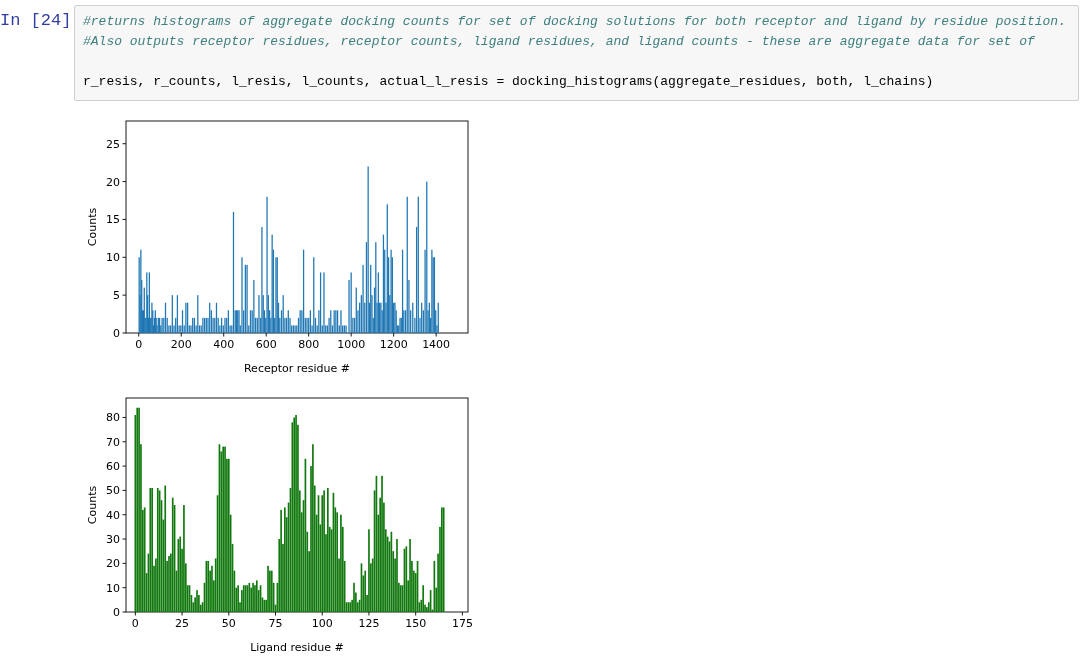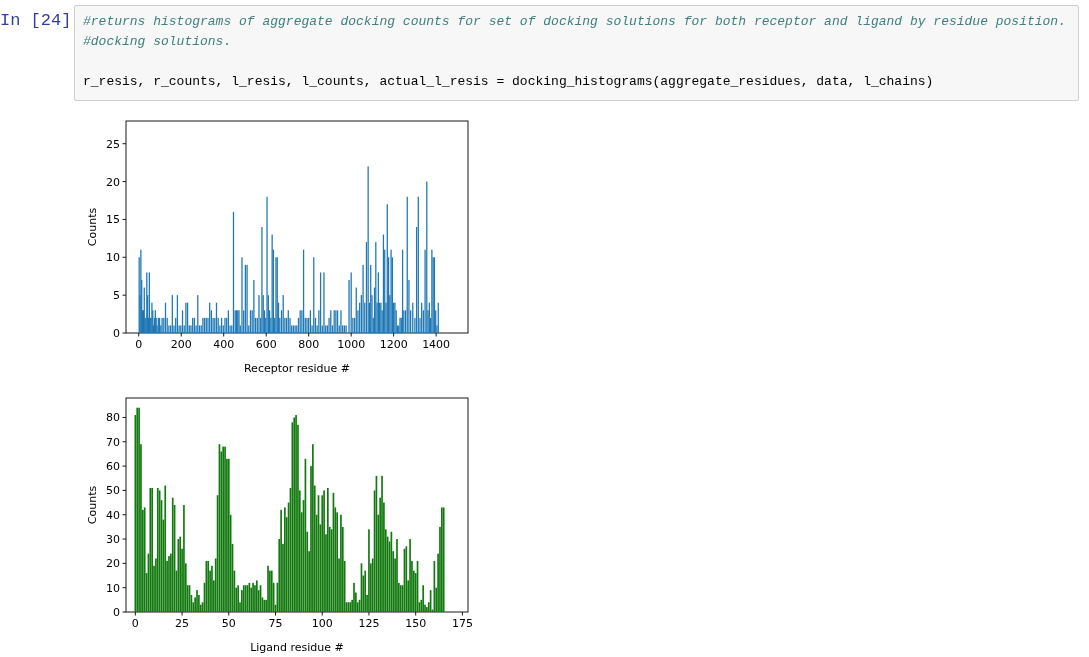--- a/index.html
+++ b/index.html
@@ -73,23 +73,23 @@
 </style>
 </head>
 <body>
 
 <div class="notebook">
 
   <div class="cell-row">
     <div class="prompt">In [24]:</div>
     <div class="input-area">
       <div class="code-line code-comment">#returns histograms of aggregate docking counts for set of docking solutions for both receptor and ligand by residue position.</div>
-      <div class="code-line code-comment">#docking solutions.</div>
+      <div class="code-line code-comment">#Also outputs receptor residues, receptor counts, ligand residues, and ligand counts - these are aggregate data for set of</div>
       <div class="code-line code-blank"></div>
-      <div class="code-line">r_resis, r_counts, l_resis, l_counts, actual_l_resis = docking_histograms(aggregate_residues, data, l_chains)</div>
+      <div class="code-line">r_resis, r_counts, l_resis, l_counts, actual_l_resis = docking_histograms(aggregate_residues, both, l_chains)</div>
     </div>
   </div>
 
   <div class="figure" id="fig-receptor">
     <svg class="fig-svg" id="svg-receptor" width="392" height="260" viewBox="0 0 392 260">
         <rect x="46" y="5" width="342" height="212" fill="#ffffff" stroke="#000000" stroke-width="0.9"></rect>
         <g>
           <rect x="58.53" y="141.29" width="1.27" height="75.71" fill="#1f77b4"></rect>
           <rect x="59.38" y="179.14" width="1.27" height="37.86" fill="#1f77b4"></rect>
           <rect x="60.23" y="133.71" width="1.27" height="83.29" fill="#1f77b4"></rect>

